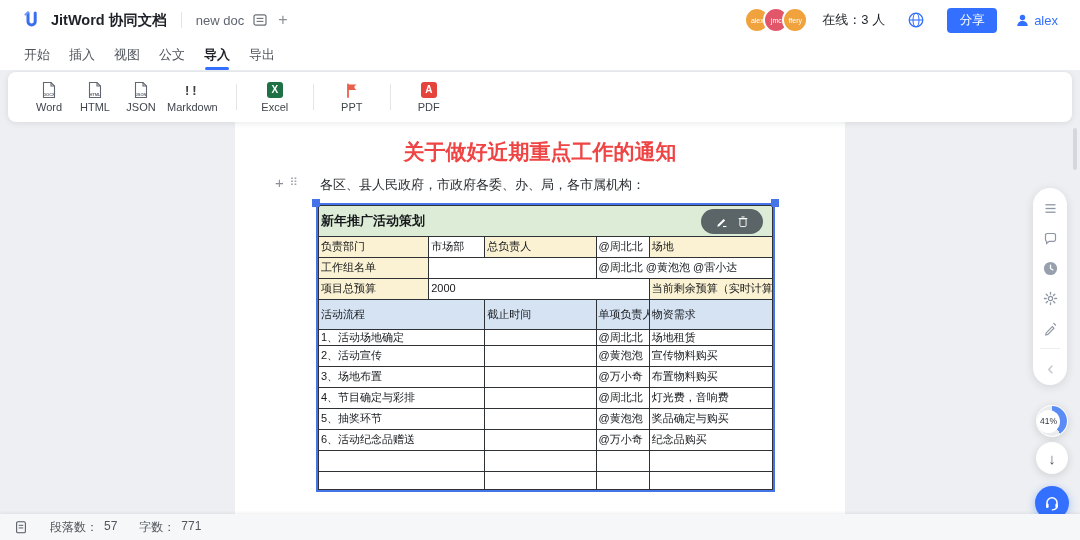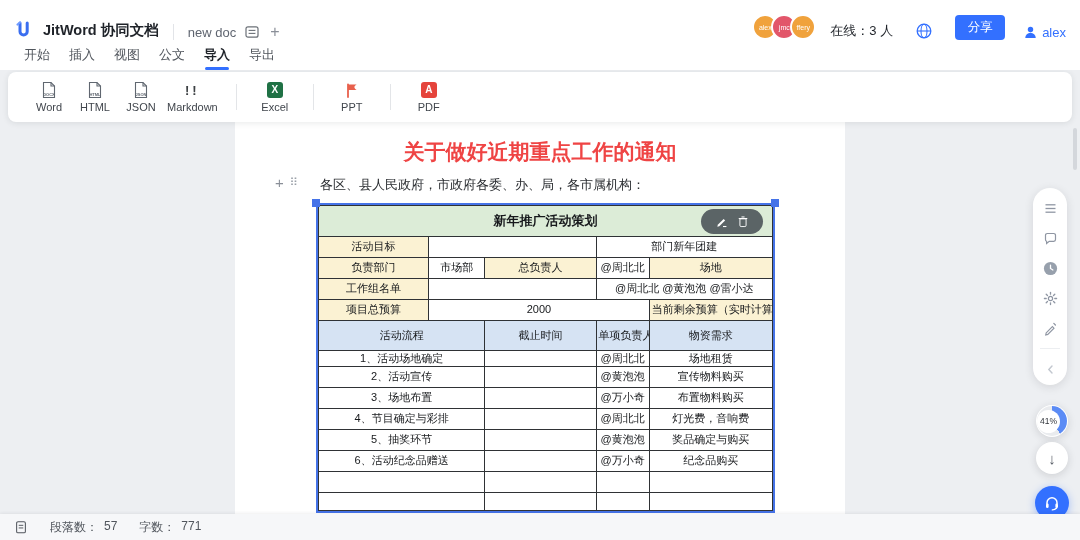--- a/index.html
+++ b/index.html
@@ -1,21 +1,21 @@
 <!DOCTYPE html>
 <html style="--accent: #3370ff; --sel: #4573e8;"><head>
 <meta charset="utf-8">
 <style>
   html,body{margin:0;padding:0}
   body{width:1080px;height:540px;position:relative;overflow:hidden;
        font-family:"Liberation Sans","DejaVu Sans",sans-serif;background:#edeff2;
        -webkit-font-smoothing:antialiased;}
   
   .header{position:absolute;top:0;left:0;right:0;height:40px;background:#fff;
-          display:flex;align-items:flex-end;padding:0 14px;box-sizing:border-box;z-index:7}
+          display:flex;align-items:center;padding:0 22px;box-sizing:border-box;z-index:7}
   .logo{width:20px;height:20px;margin-right:9px;flex:none}
   .app-title{font-weight:bold;font-size:14.5px;color:#1f2329}
   .vdiv{width:1px;height:16px;background:#e2e4e8;margin:0 14px}
   .doc-tab{font-size:13px;color:#5f6570;margin-right:8px}
   .hicon{display:inline-flex;align-items:center;margin-right:10px}
   .plus{font-size:16px;color:#8a8f98;line-height:1}
   .spacer{flex:1}
   .avatars{display:flex;align-items:center;margin-right:14px}
   .av{width:22px;height:22px;border-radius:50%;border:2px solid #fff;margin-left:-7px;
       color:#fff;font-size:7px;display:flex;align-items:center;justify-content:center;flex:none}
@@ -49,21 +49,21 @@
   .doc-title{margin-top:16px;text-align:center;font-size:21px;font-weight:bold;color:#ef4444}
   .para-row{position:absolute;left:40px;top:53px;display:flex;align-items:center;gap:6px}
   .blk-plus{color:#8a8f98;font-size:15px;line-height:1;cursor:pointer}
   .blk-drag{color:#9aa0a8;font-size:11px;letter-spacing:-1px;cursor:grab}
   .para{position:absolute;left:85px;top:54px;font-size:13px;color:#2a2d31}
   
   .twrap{position:absolute;left:83px;top:83px;outline:2px solid var(--sel,#4573e8)}
   .hdl{position:absolute;width:8px;height:8px;background:var(--sel,#4573e8);top:-6px;z-index:3}
   .hdl.l{left:-6px}.hdl.r{right:-6px}
   table.doc{border-collapse:collapse;table-layout:fixed;width:455px;font-size:11px;color:#17191c}
-  table.doc td{border:1px solid #2f3235;text-align:center;padding:0 2px;overflow:hidden;
+  table.doc td{border:1px solid #2f3235;padding:0 2px;overflow:hidden;
                white-space:nowrap;line-height:1.25}
   td.green{background:#dcecd7;font-weight:bold;font-size:13px}
   td.cream{background:#fbf2d3}
   td.blue{background:#d6e3f3;white-space:normal}
   td.left{text-align:left;padding-left:7px}
   .pill{position:absolute;right:10px;top:4px;width:62px;height:25px;border-radius:13px;
         background:rgba(73,81,87,.88);display:flex;align-items:center;justify-content:center;
         gap:9px;z-index:2;cursor:pointer}
   
   .sidepanel{position:absolute;right:13px;top:188px;width:34px;background:#fff;border-radius:17px;
@@ -237,25 +237,20 @@
           <col style="width: 56px;">
           <col style="width: 111px;">
           <col style="width: 53px;">
           <col style="width: 123px;">
         </colgroup>
       <tbody>
           <tr style="height: 31px;">
             <td colspan="5" class="green">新年推广活动策划</td>
           </tr>
           <tr style="height: 21px;">
-            <td colspan="1" class="cream">活动目标</td>
-            <td colspan="2" class="white"></td>
-            <td colspan="2" class="white">部门新年团建</td>
-          </tr>
-          <tr style="height: 21px;">
             <td colspan="1" class="cream">负责部门</td>
             <td colspan="1" class="white">市场部</td>
             <td colspan="1" class="cream">总负责人</td>
             <td colspan="1" class="white">@周北北</td>
             <td colspan="1" class="cream">场地</td>
           </tr>
           <tr style="height: 21px;">
             <td colspan="1" class="cream">工作组名单</td>
             <td colspan="2" class="white"></td>
             <td colspan="2" class="white">@周北北 @黄泡泡 @雷小达</td>

